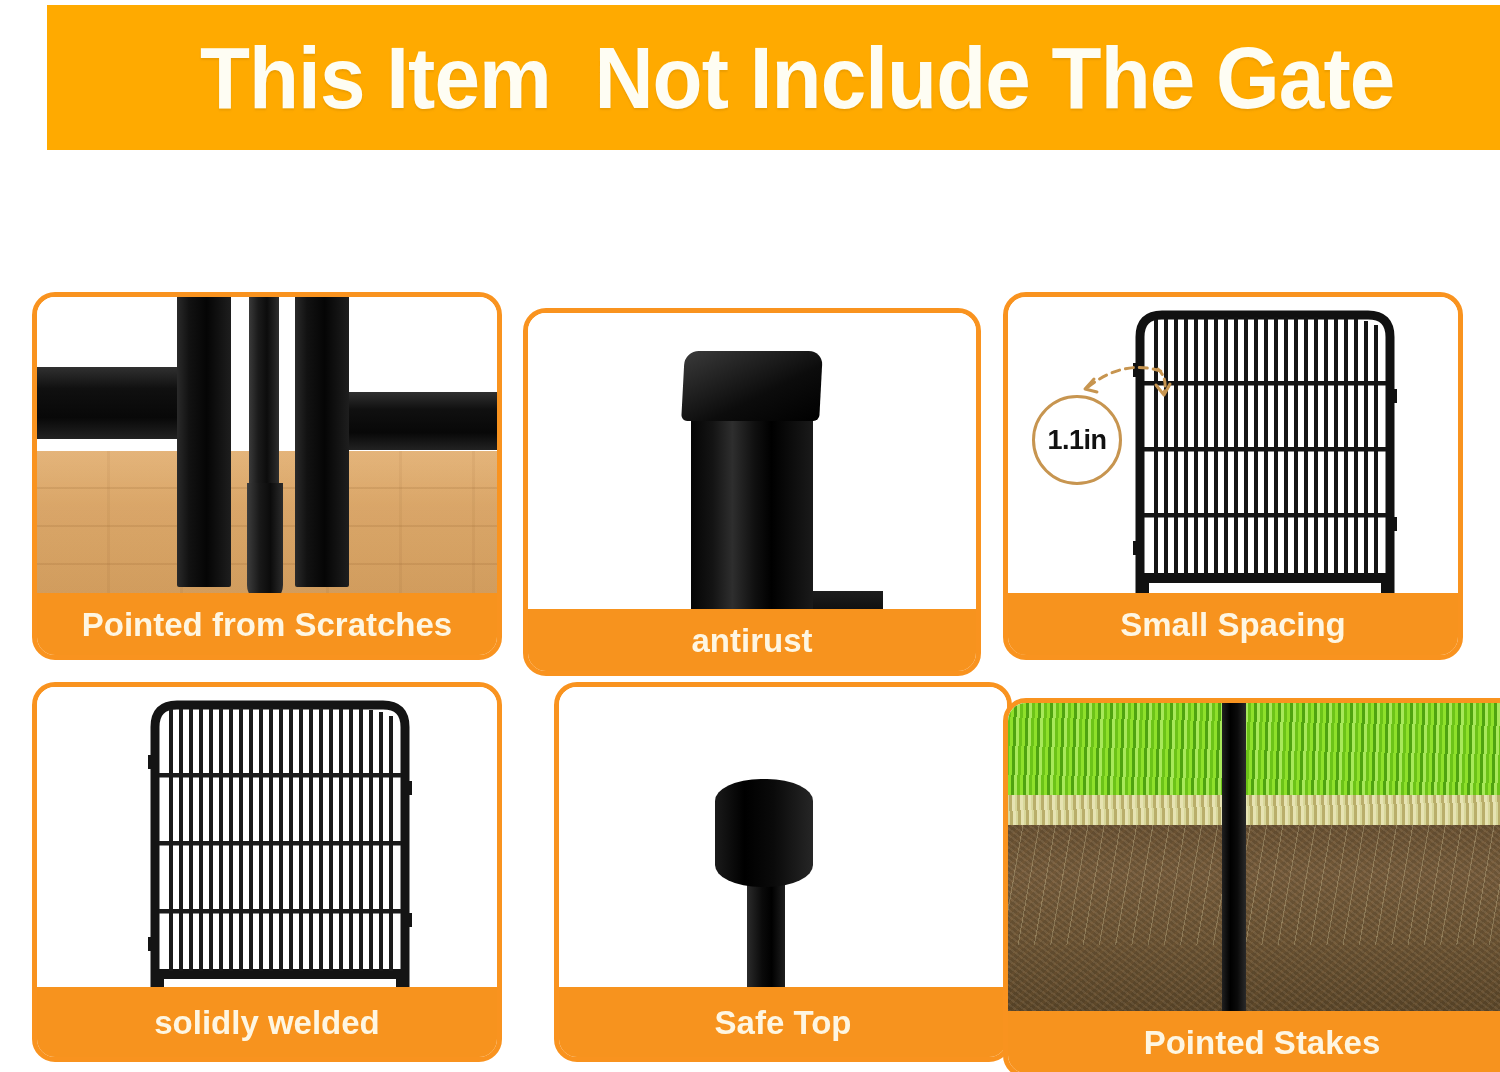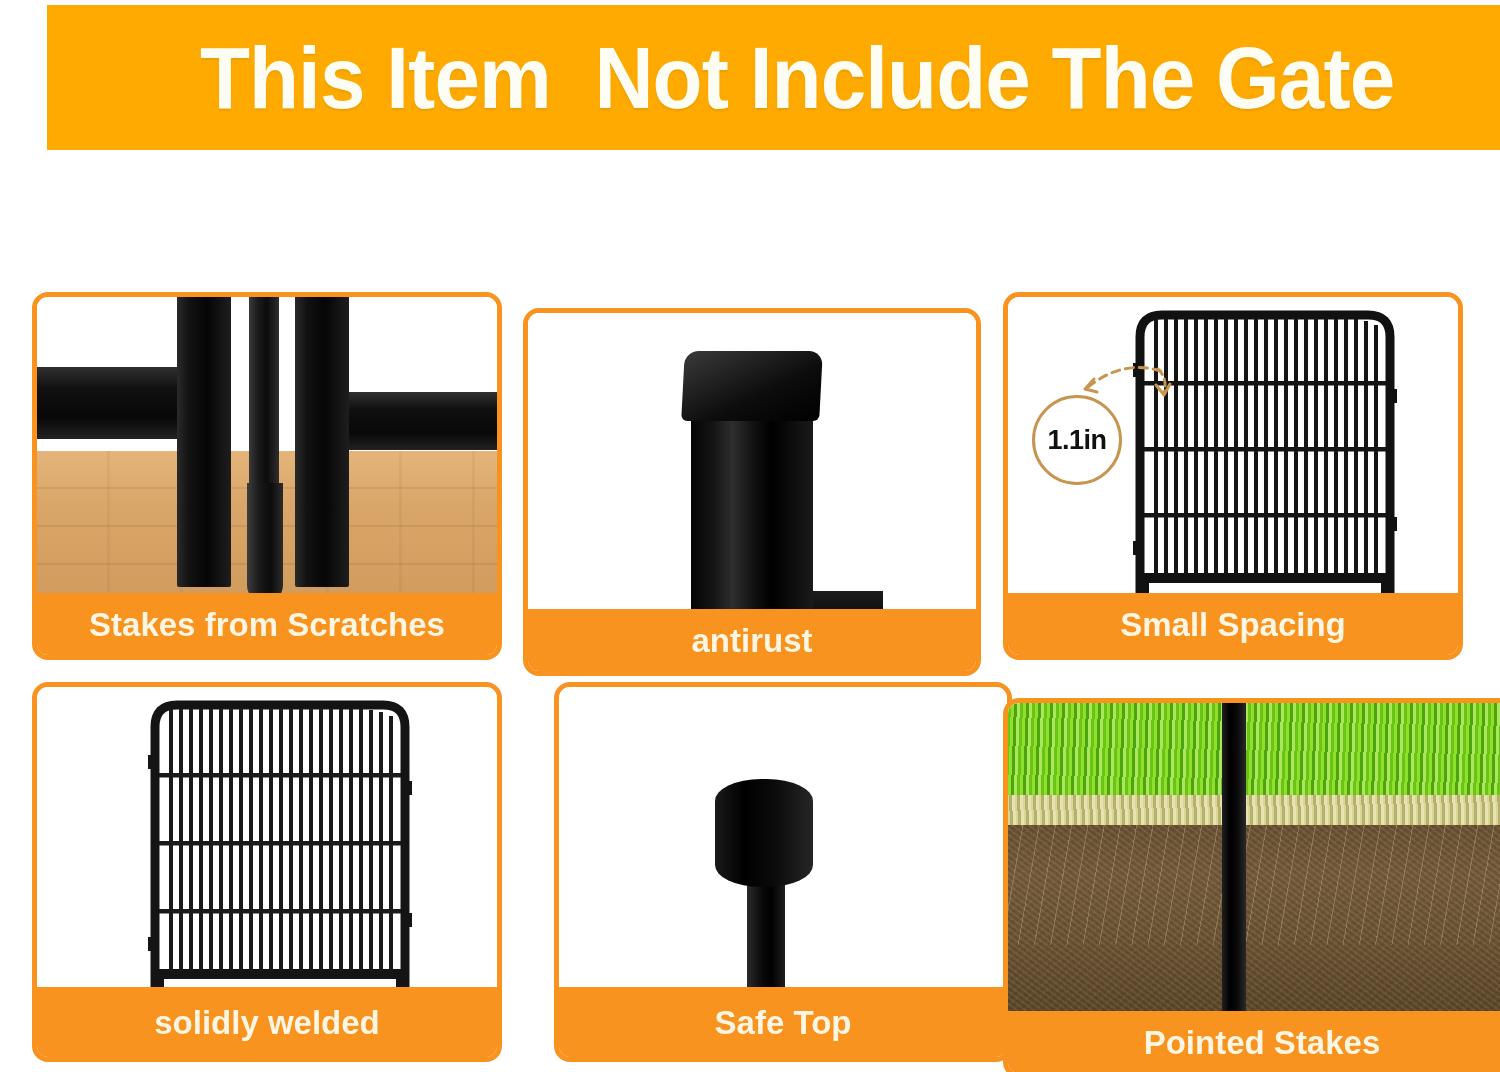--- a/index.html
+++ b/index.html
@@ -45,21 +45,21 @@
     position: absolute;
     left: 0;
     top: 150px;
     width: 1500px;
     height: 922px;
   }
   .panel {
     position: absolute;
     box-sizing: border-box;
     border: 5px solid #F9931F;
-    border-radius: 16px;
+    border-radius: 23px;
     background: #FFFFFF;
     overflow: hidden;
   }
   
   .panel.p1 { left: 32px;   top: 142px; width: 470px; height: 368px; }
   .panel.p2 { left: 523px;  top: 142px; width: 458px; height: 368px; margin-top: 16px; }
   .panel.p3 { left: 1003px; top: 142px; width: 460px; height: 368px; }
   
   .panel.p4 { left: 32px;   top: 532px; width: 470px; height: 380px; }
   .panel.p5 { left: 554px;  top: 532px; width: 458px; height: 380px; text-align: center; }
@@ -277,21 +277,21 @@
     <div class="panel-media">
       <div class="wood-floor"></div>
       <div class="rail left-rail"></div>
       <div class="rail right-rail"></div>
       <div class="post left-vert"></div>
       <div class="post right-vert"></div>
       <div class="stake"></div>
       <div class="stake-tip"></div>
     </div>
     <div class="caption-band">
-      <span class="caption-text">Stakes from Scratches</span>
+      <span class="caption-text">Pointed from Scratches</span>
     </div>
   </div>
 
   <div class="panel p2">
     <div class="panel-media">
       <div class="sq-post-wrap">
         <div class="sq-base"></div>
         <div class="sq-body"></div>
         <div class="sq-cap"></div>
       </div>

